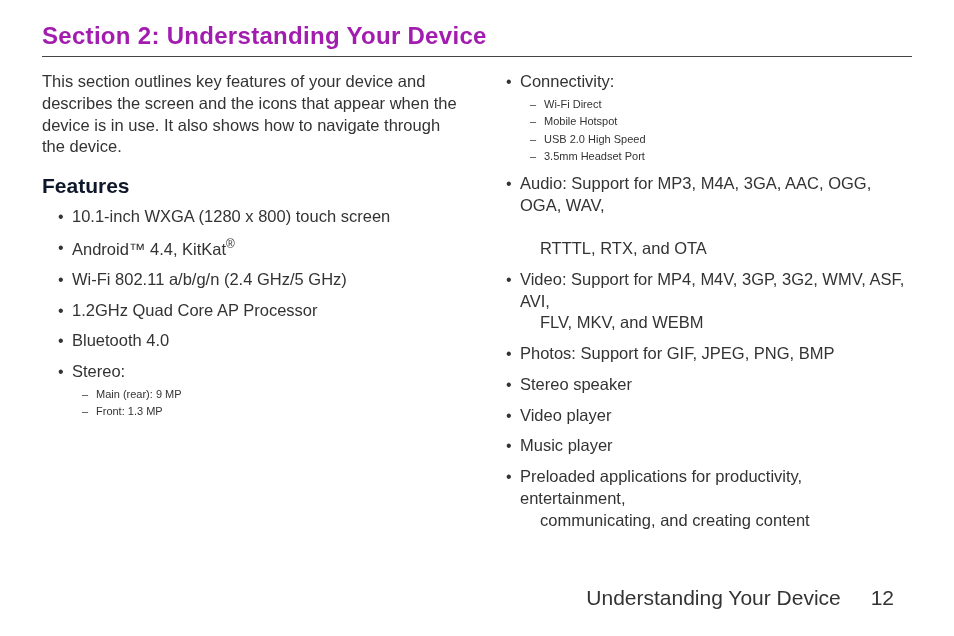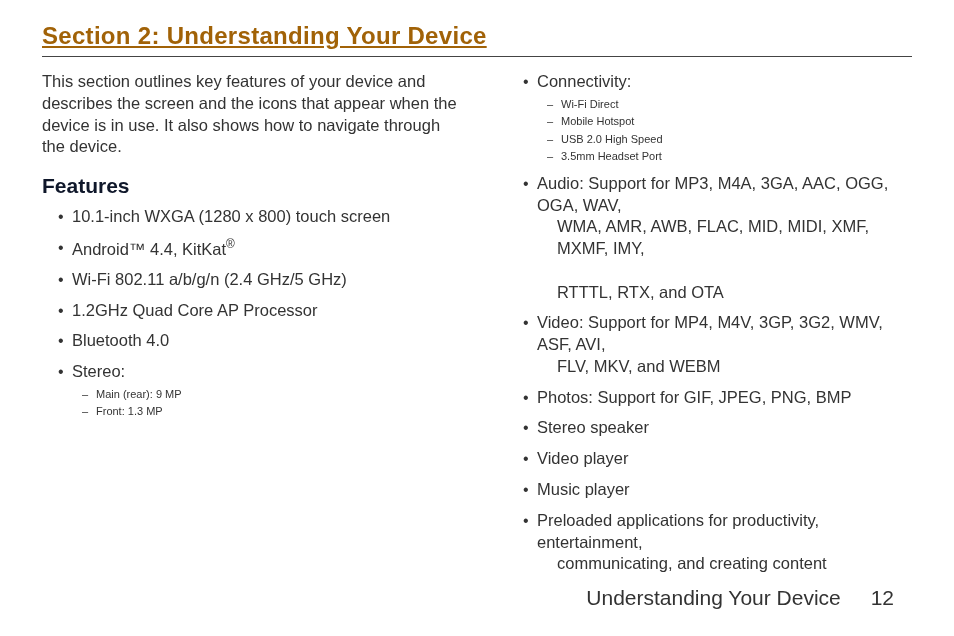--- a/index.html
+++ b/index.html
@@ -16,33 +16,32 @@
   .page {
     padding: 22px 42px 0 42px;
     box-sizing: border-box;
     width: 100%;
     height: 100%;
   }
   .section-title {
     font-family: Arial, Helvetica, sans-serif;
     font-weight: 900;
     font-size: 24px;
-    color: #a16207;
+    color: #a21caf;
     letter-spacing: 0.3px;
     margin: 0 0 6px 0;
-    text-decoration: underline;
   }
   .divider {
     border: 0;
     border-top: 1.5px solid #444;
     margin: 0 0 14px 0;
   }
   .columns {
     display: flex;
-    gap: 17px;
+    gap: 0;
     font-size: 16.5px;
     line-height: 1.32;
     color: #333;
     justify-content: space-between;
   }
   .col-left {
     width: 440px;
     padding-right: 16px;
     box-sizing: border-box;
   }
@@ -136,21 +135,21 @@
         </ul>
     </div>
     <div class="col-right">
       <ul class="bullet-list" id="right-list">
           <li class="bullet-item"><span>Connectivity:</span><ul class="sub-list">
               <li class="sub-item">Wi-Fi Direct</li>
               <li class="sub-item">Mobile Hotspot</li>
               <li class="sub-item">USB 2.0 High Speed</li>
               <li class="sub-item">3.5mm Headset Port</li>
             </ul></li>
-          <li class="bullet-item">Audio: Support for MP3, M4A, 3GA, AAC, OGG, OGA, WAV,<br><span class="wrap">WMA, AMR, AWB, FLAC, MID, MIDI, XMF, MXMF, IMY,</span><br><span class="wrap">RTTTL, RTX, and OTA</span></li>
+          <li class="bullet-item">Audio: Support for MP3, M4A, 3GA, AAC, OGG, OGA, WAV,<br><br><span class="wrap">RTTTL, RTX, and OTA</span></li>
           <li class="bullet-item">Video: Support for MP4, M4V, 3GP, 3G2, WMV, ASF, AVI,<br><span class="wrap">FLV, MKV, and WEBM</span></li>
           <li class="bullet-item">Photos: Support for GIF, JPEG, PNG, BMP</li>
           <li class="bullet-item">Stereo speaker</li>
           <li class="bullet-item">Video player</li>
           <li class="bullet-item">Music player</li>
           <li class="bullet-item">Preloaded applications for productivity, entertainment,<br><span class="wrap">communicating, and creating content</span></li>
         </ul>
     </div>
   </div>
   <div class="footer">

